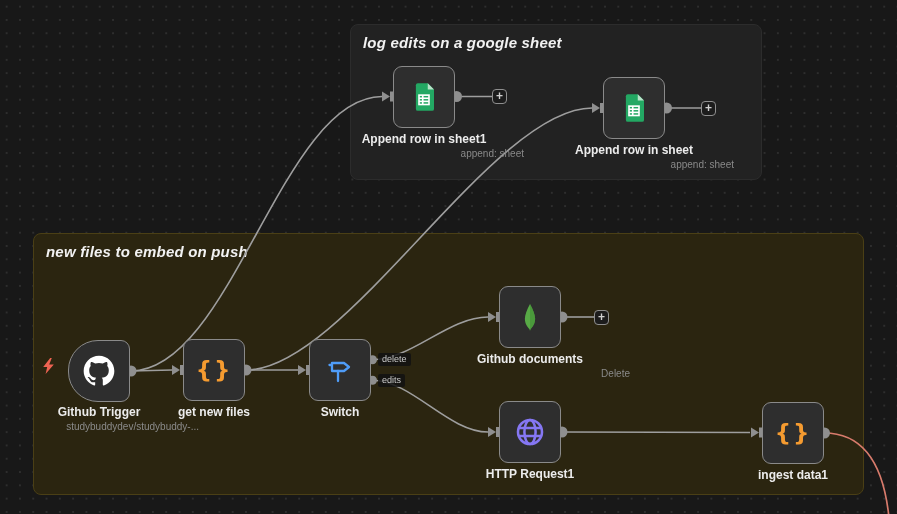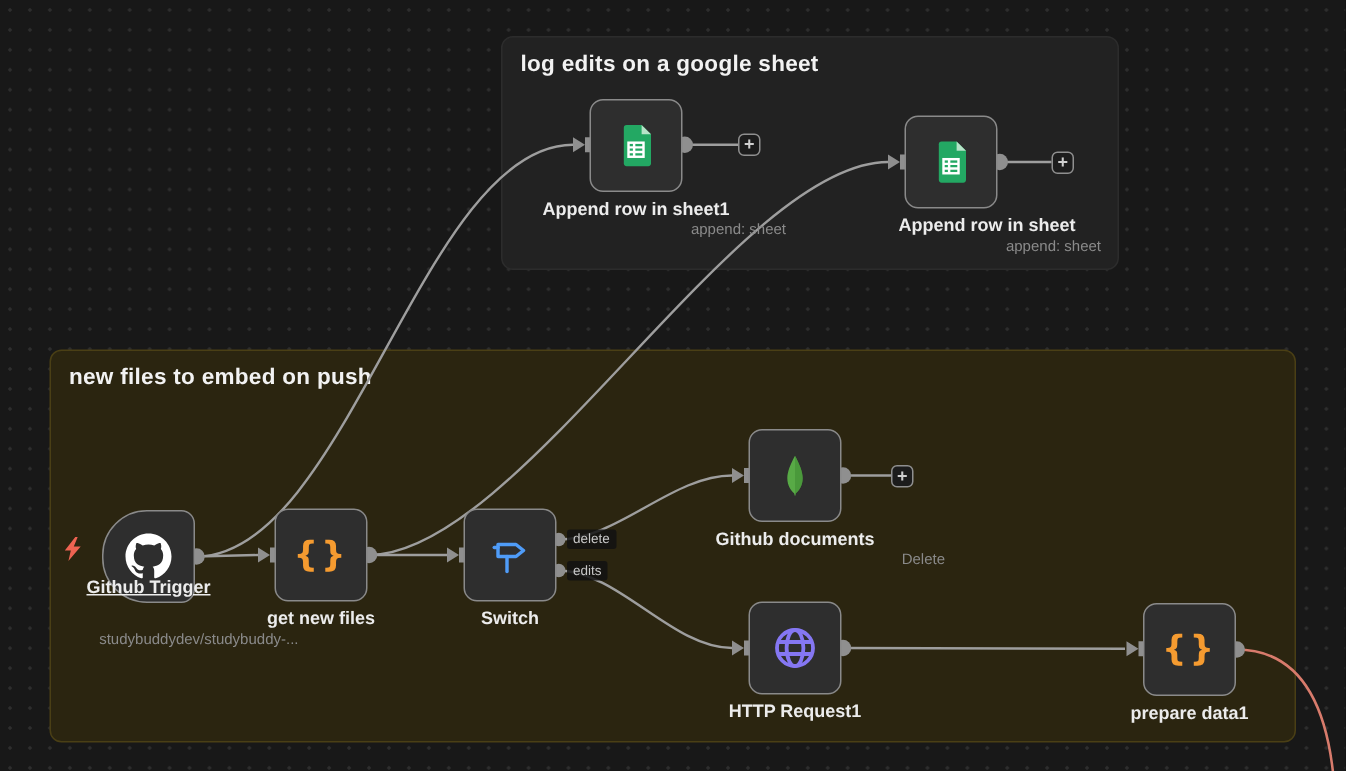--- a/index.html
+++ b/index.html
@@ -5,22 +5,22 @@
   html,body{margin:0;padding:0;background:#111;}
   #canvas{
     position:relative;width:897px;height:514px;overflow:hidden;
     background-color:#181818;
     background-image:radial-gradient(circle,#2e2e2e 1px,transparent 1.2px);
     background-size:13.3px 13.3px;
     font-family:"Liberation Sans","DejaVu Sans",sans-serif;
   }
   .group{position:absolute;border-radius:8px;z-index:1;}
   .group-title{font-size:15px;font-weight:bold;color:#f2f2f2;padding:9px 12px;letter-spacing:.2px;}
-  #group-log{left:334px;top:24px;width:410px;height:154px;background:#222222;border:1px solid #2c2c2c;}
-  #group-embed{left:33px;top:233px;width:829px;height:260px;background:#2b2510;border:1px solid #4a3f15;}
+  #group-log{left:350px;top:24px;width:410px;height:154px;background:#222222;border:1px solid #2c2c2c;font-style:italic;}
+  #group-embed{left:33px;top:233px;width:829px;height:260px;background:#2b2510;border:1px solid #4a3f15;font-style:italic;}
   #edges{position:absolute;left:0;top:0;z-index:2;}
   .node{
     position:absolute;width:62px;height:62px;background:#2e2e2e;
     border:1.6px solid #8a8a8a;border-radius:9px;z-index:3;box-sizing:border-box;
     display:flex;align-items:center;justify-content:center;
   }
   .node.trigger{border-radius:30px 9px 9px 30px;}
   .braces{font-family:"DejaVu Sans",sans-serif;font-weight:bold;font-size:23px;color:#f59b30;letter-spacing:2px;line-height:1;}
   .node-label{position:absolute;width:190px;text-align:center;font-size:12px;font-weight:600;color:#ececec;z-index:3;}
   .node-sub{position:absolute;width:200px;text-align:right;font-size:10px;font-weight:400;color:#8a8a8a;z-index:3;}
@@ -178,33 +178,33 @@
     </svg>
   </div>
 
   <div class="port-chip" style="left:378px;top:353px;">delete</div>
   <div class="port-chip" style="left:378px;top:374px;">edits</div>
 
   <div class="plus-btn" style="left:492px;top:89px;">+</div>
   <div class="plus-btn" style="left:701px;top:100.5px;">+</div>
   <div class="plus-btn" style="left:594px;top:309.5px;">+</div>
 
-  <div class="node-label" style="left:4px;top:384px;text-decoration:underline;">Github Trigger</div>
+  <div class="node-label" style="left:4px;top:405px;">Github Trigger</div>
   <div class="node-sub" style="left:-1px;top:421px;">studybuddydev/studybuddy-...</div>
 
   <div class="node-label" style="left:245px;top:405px;">Switch</div>
 
   <div class="node-label" style="left:119px;top:405px;">get new files</div>
 
   <div class="node-label" style="left:435px;top:352px;">Github documents</div>
   <div class="node-sub" style="left:430px;top:368px;">Delete</div>
 
   <div class="node-label" style="left:435px;top:467px;">HTTP Request1</div>
 
-  <div class="node-label" style="left:698px;top:468px;">prepare data1</div>
+  <div class="node-label" style="left:698px;top:468px;">ingest data1</div>
 
   <div class="node-label" style="left:329px;top:132px;text-align:center;">Append row in sheet1</div>
   <div class="node-sub" style="left:324px;top:148px;">append: sheet</div>
 
-  <div class="node-label" style="left:563px;top:143px;">Append row in sheet</div>
+  <div class="node-label" style="left:539px;top:143px;">Append row in sheet</div>
   <div class="node-sub" style="left:534px;top:159px;">append: sheet</div>
 
 </div>
 
 </body></html>

